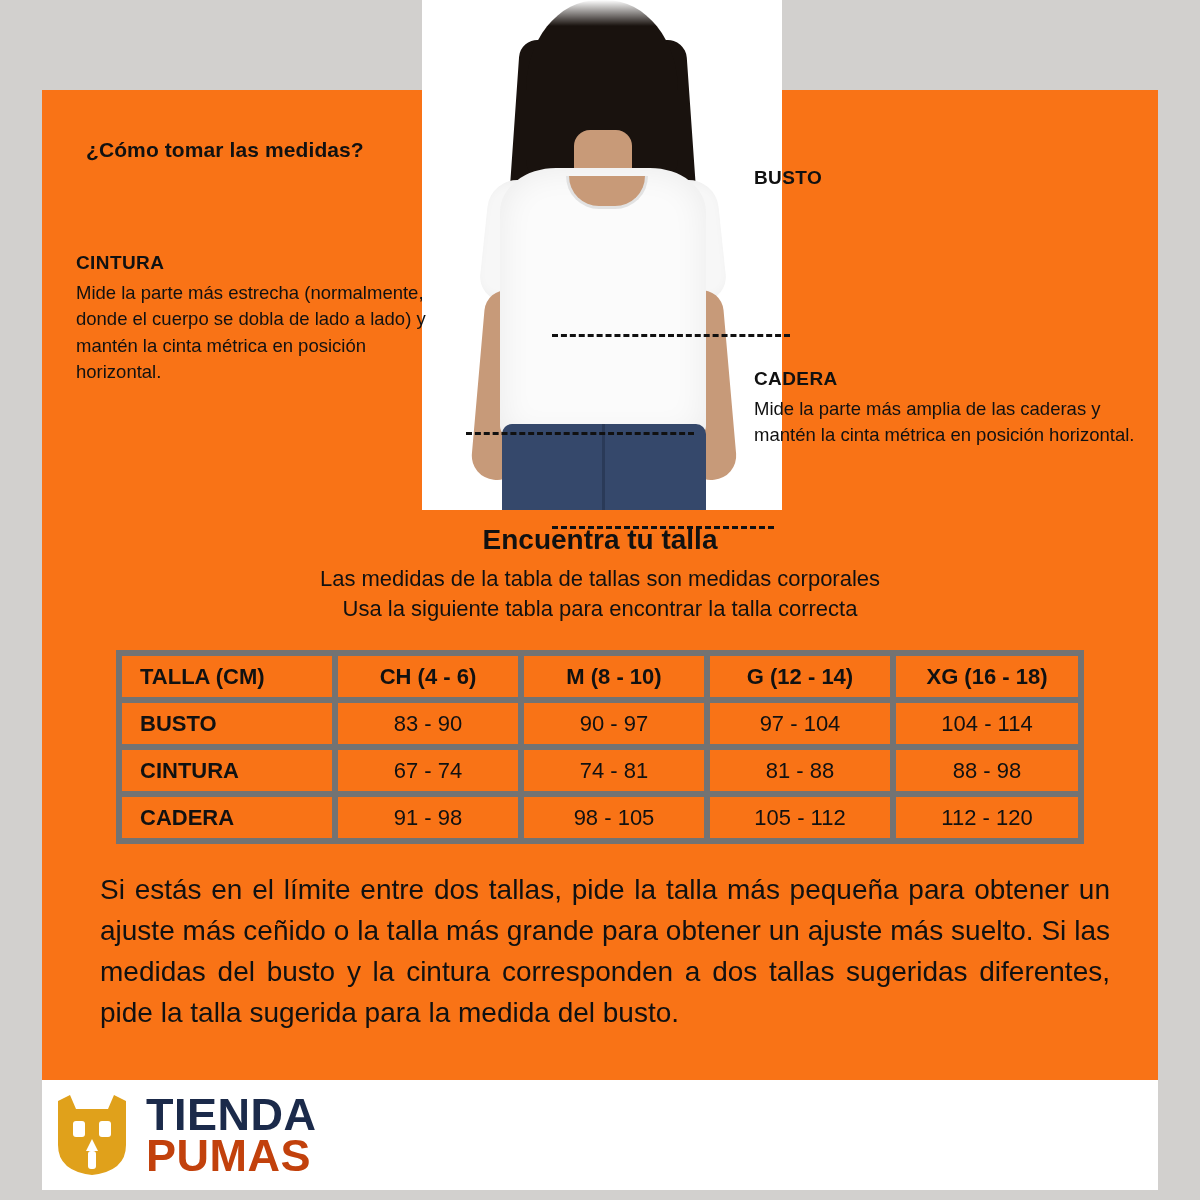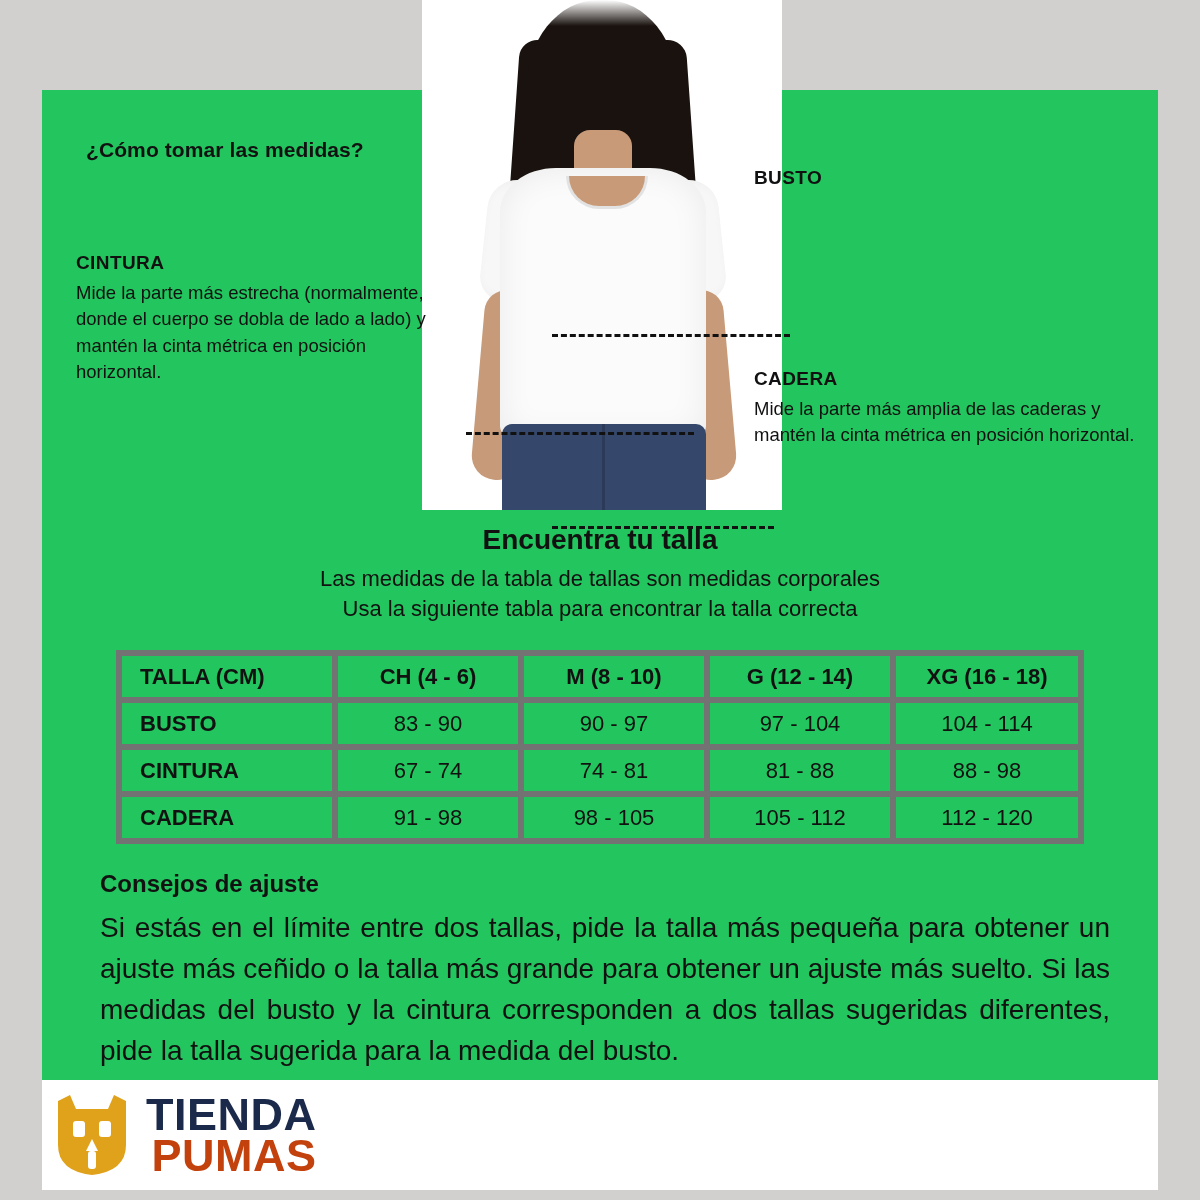--- a/index.html
+++ b/index.html
@@ -13,21 +13,21 @@
     font-family: "Liberation Sans", sans-serif;
     overflow: hidden;
   }
 
   .page {
     position: absolute;
     left: 42px;
     top: 90px;
     width: 1116px;
     height: 990px;
-    background: #22c55e;
+    background: #f97316;
   }
 
   
   .top-area {
     position: relative;
     height: 420px;
   }
 
   .how-title {
     position: absolute;
@@ -294,21 +294,20 @@
   
   .footer {
     position: absolute;
     left: 42px;
     top: 1080px;
     width: 1116px;
     height: 110px;
     display: flex;
     align-items: center;
     background: #ffffff;
-    text-align: right;
   }
   .logo-mark {
     width: 92px;
     height: 84px;
     margin-left: 4px;
     position: relative;
   }
   .logo-text {
     margin-left: 8px;
     line-height: .92;
@@ -411,21 +410,20 @@
         <td class="row-head">CADERA</td>
         <td>91 - 98</td>
         <td>98 - 105</td>
         <td>105 - 112</td>
         <td>112 - 120</td>
       </tr>
     </tbody>
   </table>
 
   <div class="tips">
-    <div class="tips-title">Consejos de ajuste</div>
     <div class="tips-body">Si estás en el límite entre dos tallas, pide la talla más pequeña para obtener un ajuste más ceñido o la talla más grande para obtener un ajuste más suelto. Si las medidas del busto y la cintura corresponden a dos tallas sugeridas diferentes, pide la talla sugerida para la medida del busto.</div>
   </div>
 
 </div>
 
 <div class="footer">
   <div class="logo-mark">
     <svg width="92" height="84" viewBox="0 0 92 84" xmlns="http://www.w3.org/2000/svg">
       <path d="M12 8 L24 2 L30 16 L62 16 L68 2 L80 8 L80 52 Q80 78 46 82 Q12 78 12 52 Z" fill="#e0a11b"></path>
       <rect x="27" y="28" width="12" height="16" rx="3" fill="#ffffff"></rect>

